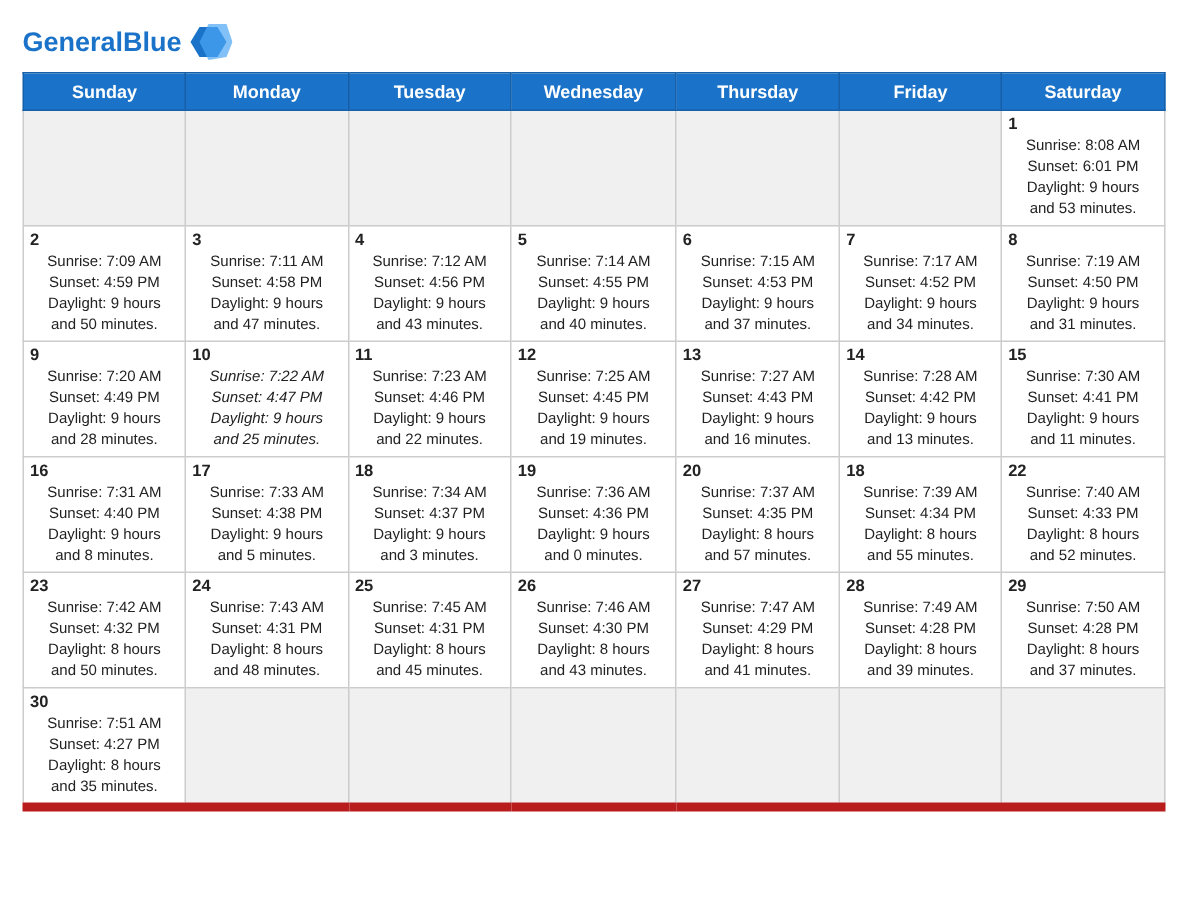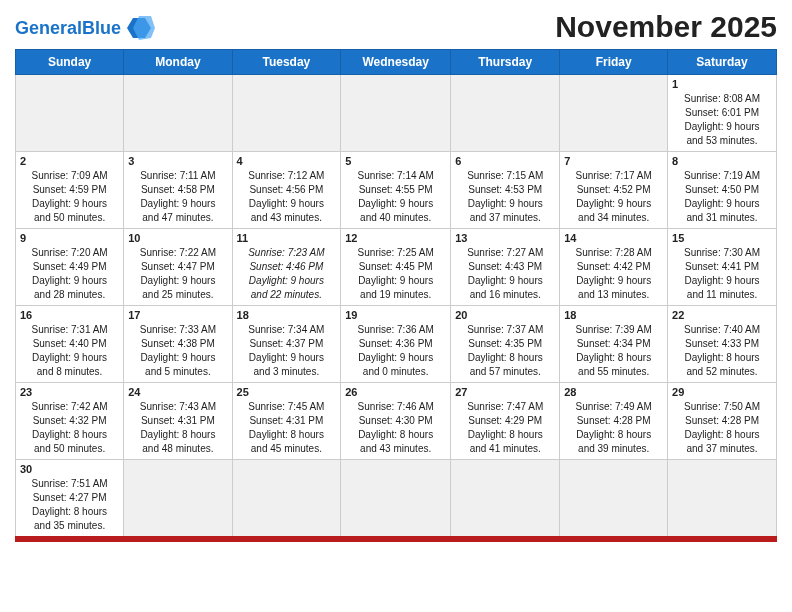--- a/index.html
+++ b/index.html
@@ -108,21 +108,20 @@
         <span class="logo-text">
           <span>General</span><span style="color:#1a73c8;font-weight:bold;">Blue</span>
         </span>
       </div>
       <svg class="logo-icon" viewBox="0 0 32 28" xmlns="http://www.w3.org/2000/svg">
         <polygon points="10,4 22,4 28,14 22,24 10,24 4,14" fill="#1a73c8"></polygon>
         <polygon points="16,2 28,2 32,14 28,24 16,26 10,14" fill="#4da6f5" opacity="0.7"></polygon>
       </svg>
     </div>
     <div class="title-block">
-      <div class="month-year">November 2025</div>
     </div>
   </div>
 
   <table class="calendar">
     <thead>
       <tr>
       <th>Sunday</th>
           <th>Monday</th>
           <th>Tuesday</th>
           <th>Wednesday</th>
@@ -201,28 +200,28 @@
         <tr>
           <td>
             <span class="day-number">9</span>
             <div class="day-info" style="white-space: pre-line;">Sunrise: 7:20 AM
 Sunset: 4:49 PM
 Daylight: 9 hours
 and 28 minutes.</div>
           </td>
           <td>
             <span class="day-number">10</span>
-            <div class="day-info" style="white-space: pre-line;">Sunrise: 7:22 AM
+            <div class="day-info" style="white-space: pre-line; font-style: italic;">Sunrise: 7:22 AM
 Sunset: 4:47 PM
 Daylight: 9 hours
 and 25 minutes.</div>
           </td>
           <td>
             <span class="day-number">11</span>
-            <div class="day-info" style="white-space: pre-line; font-style: italic;">Sunrise: 7:23 AM
+            <div class="day-info" style="white-space: pre-line;">Sunrise: 7:23 AM
 Sunset: 4:46 PM
 Daylight: 9 hours
 and 22 minutes.</div>
           </td>
           <td>
             <span class="day-number">12</span>
             <div class="day-info" style="white-space: pre-line;">Sunrise: 7:25 AM
 Sunset: 4:45 PM
 Daylight: 9 hours
 and 19 minutes.</div>

